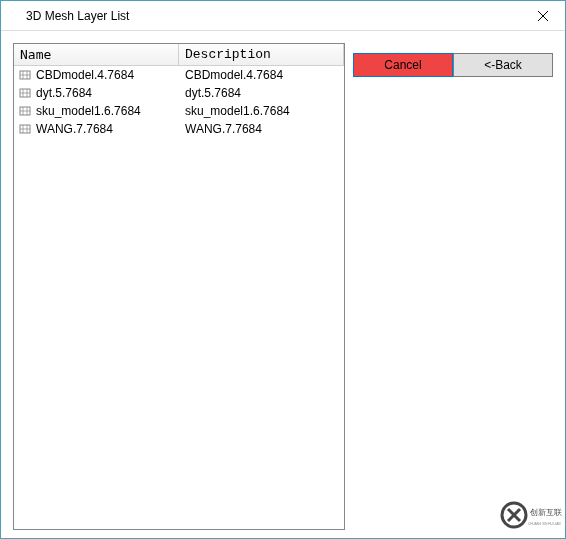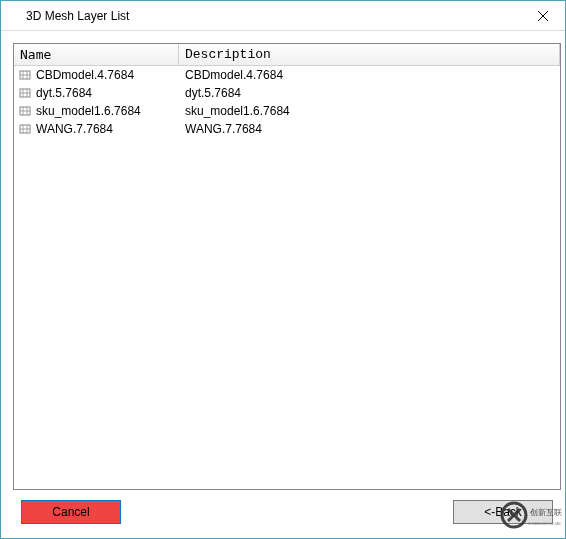--- a/index.html
+++ b/index.html
@@ -38,21 +38,21 @@
       display: flex;
       align-items: center;
       justify-content: center;
       cursor: pointer;
     }
     .titlebar-close svg { width: 10px; height: 10px; }
     .content {
       flex: 1;
       padding: 12px 4px 8px 12px;
       display: flex;
-      flex-direction: column;
+      flex-direction: row;
     }
     .list-panel {
       flex: 1;
       border: 1px solid #828790;
       background: #fff;
       display: flex;
       flex-direction: column;
       overflow: hidden;
     }
     .list-header {

